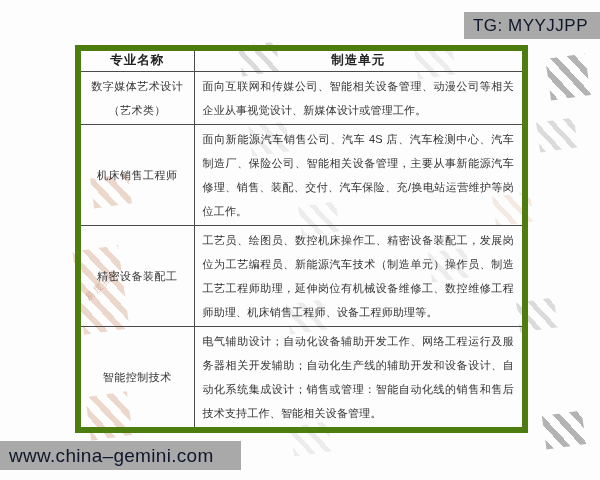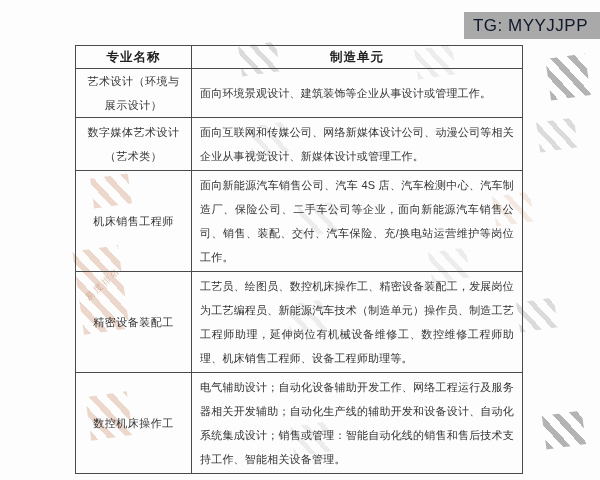--- a/index.html
+++ b/index.html
@@ -21,21 +21,21 @@
     background: transparent;
   }
   table.major-table col.c-major { width: 116px; }
   table.major-table col.c-dir   { width: 331px; }
   table.major-table th, table.major-table td {
     border: 1px solid #4a4a4a;
     color: #333;
     vertical-align: middle;
     overflow: hidden;
   }
-  table.major-table { border: 1px solid #4d7c0f; }
+  table.major-table { border: 6px solid #4d7c0f; }
   tr.header-row { height: 23px; }
   tr.header-row th {
     font-size: 12.5px;
     font-weight: bold;
     color: #222;
     text-align: center;
     letter-spacing: 1px;
     background: transparent;
   }
   td.major-cell {
@@ -161,38 +161,35 @@
   <table class="major-table">
     <colgroup>
         <col class="c-major">
         <col class="c-dir">
       </colgroup>
     <tbody>
         <tr class="header-row">
       <th>专业名称</th>
       <th>制造单元</th>
     </tr>
-    <tr class="r0">
-      <td class="major-cell">艺术设计（环境与展示设计）</td>
-      <td class="dir-cell">面向环境景观设计、建筑装饰等企业从事设计或管理工作。</td>
-    </tr>
     <tr class="r1">
       <td class="major-cell">数字媒体艺术设计（艺术类）</td>
-      <td class="dir-cell">面向互联网和传媒公司、网络新媒体设计公司、动漫公司等相关企业从事视觉设计、新媒体设计或管理工作。</td>
+      <td class="dir-cell">面向互联网和传媒公司、智能相关设备管理、动漫公司等相关企业从事视觉设计、新媒体设计或管理工作。</td>
     </tr>
     <tr class="r2">
       <td class="major-cell">机床销售工程师</td>
-      <td class="dir-cell">面向新能源汽车销售公司、汽车 4S 店、汽车检测中心、汽车制造厂、保险公司、二手车公司等企业，面向新能源汽车销售公司、销售、装配、交付、汽车保险、充/换电站运营维护等岗位工作。</td>
+      <td class="dir-cell">面向新能源汽车销售公司、汽车 4S 店、汽车检测中心、汽车制造厂、保险公司、智能相关设备管理，主要从事新能源汽车修理、销售、装配、交付、汽车保险、充/换电站运营维护等岗位工作。</td>
     </tr>
     <tr class="r3">
       <td class="major-cell">精密设备装配工</td>
       <td class="dir-cell">工艺员、绘图员、数控机床操作工、精密设备装配工，发展岗位为工艺编程员、新能源汽车技术（制造单元）操作员、制造工艺工程师助理，延伸岗位有机械设备维修工、数控维修工程师助理、机床销售工程师、设备工程师助理等。</td>
     </tr>
     <tr class="r4">
-      <td class="major-cell">数控机床操作工</td>
+      <td class="major-cell">智能控制技术</td>
       <td class="dir-cell">电气辅助设计；自动化设备辅助开发工作、网络工程运行及服务器相关开发辅助；自动化生产线的辅助开发和设备设计、自动化系统集成设计；销售或管理：智能自动化线的销售和售后技术支持工作、智能相关设备管理。</td>
     </tr>
   </tbody>
     </table>
 
   <div class="badge" id="tg-badge">TG: MYYJJPP</div>
+  <div class="badge" id="site-badge">www.china–gemini.com</div>
 
 </div>
 
 </body></html>

